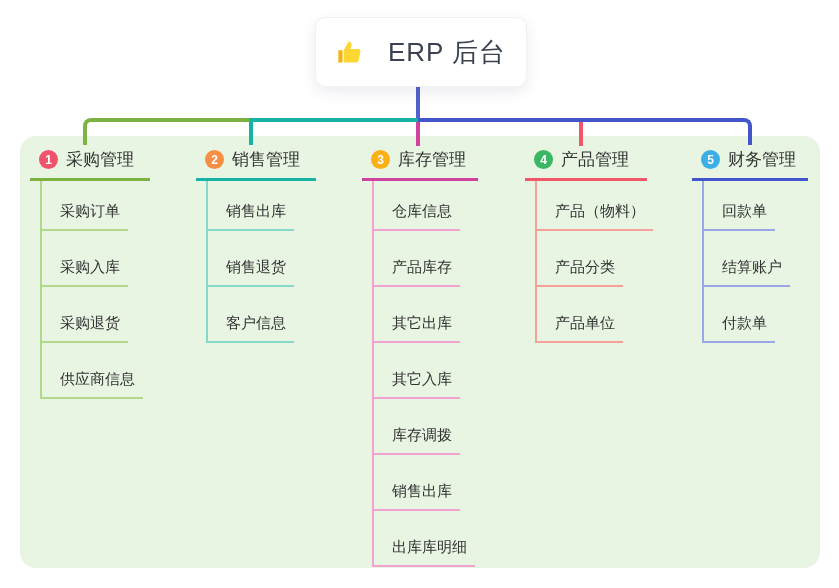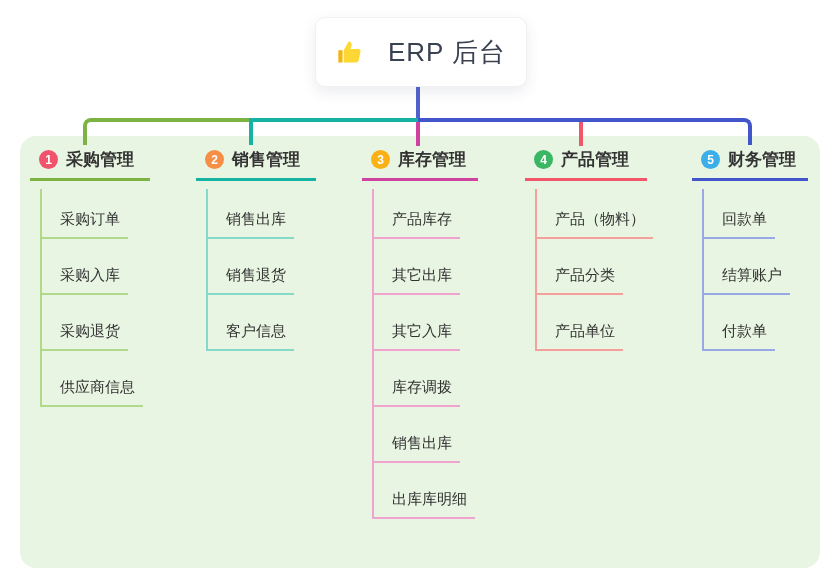--- a/index.html
+++ b/index.html
@@ -47,22 +47,22 @@
   .branch{position:absolute;top:146px;}
   .branch-header{
     display:flex;align-items:center;gap:8px;box-sizing:border-box;
     padding:2px 0 7px 9px;border-bottom:3px solid var(--main);
   }
   .badge{
     width:19px;height:19px;border-radius:50%;background:var(--badge);
     color:#fff;font-size:12px;font-weight:bold;flex:0 0 auto;
     display:flex;align-items:center;justify-content:center;
   }
-  .branch-title{font-size:17px;font-weight:700;color:#333;white-space:nowrap;}
-  .subtree{margin-left:10px;border-left:2px solid var(--light);margin-top:8px;}
+  .branch-title{font-size:17px;font-weight:400;color:#333;white-space:nowrap;}
+  .subtree{margin-left:10px;border-left:2px solid var(--light);}
   .sub-item{
     width:max-content;box-sizing:border-box;
     padding:27px 8px 8px 18px;border-bottom:2px solid var(--light);
     font-size:15px;color:#333;white-space:nowrap;
   }
   .sub-item:first-child{padding-top:21px;}
 </style>
 </head>
 <body>
 
@@ -109,20 +109,21 @@
     <div class="sub-item">客户信息</div>
   </div>
 </div>
 
 <div class="branch" style="left: 362px; --main: #cf42a0; --light: #f0a3cf; --badge: #f9b115;">
   <div class="branch-header" style="width:116px">
     <span class="badge">3</span>
     <span class="branch-title">库存管理</span>
   </div>
   <div class="subtree">
+    <div class="sub-item">仓库信息</div>
     <div class="sub-item">产品库存</div>
     <div class="sub-item">其它出库</div>
     <div class="sub-item">其它入库</div>
     <div class="sub-item">库存调拨</div>
     <div class="sub-item">销售出库</div>
     <div class="sub-item">出库库明细</div>
   </div>
 </div>
 
 <div class="branch" style="left: 525px; --main: #f2566b; --light: #f6a09c; --badge: #3bb665;">

